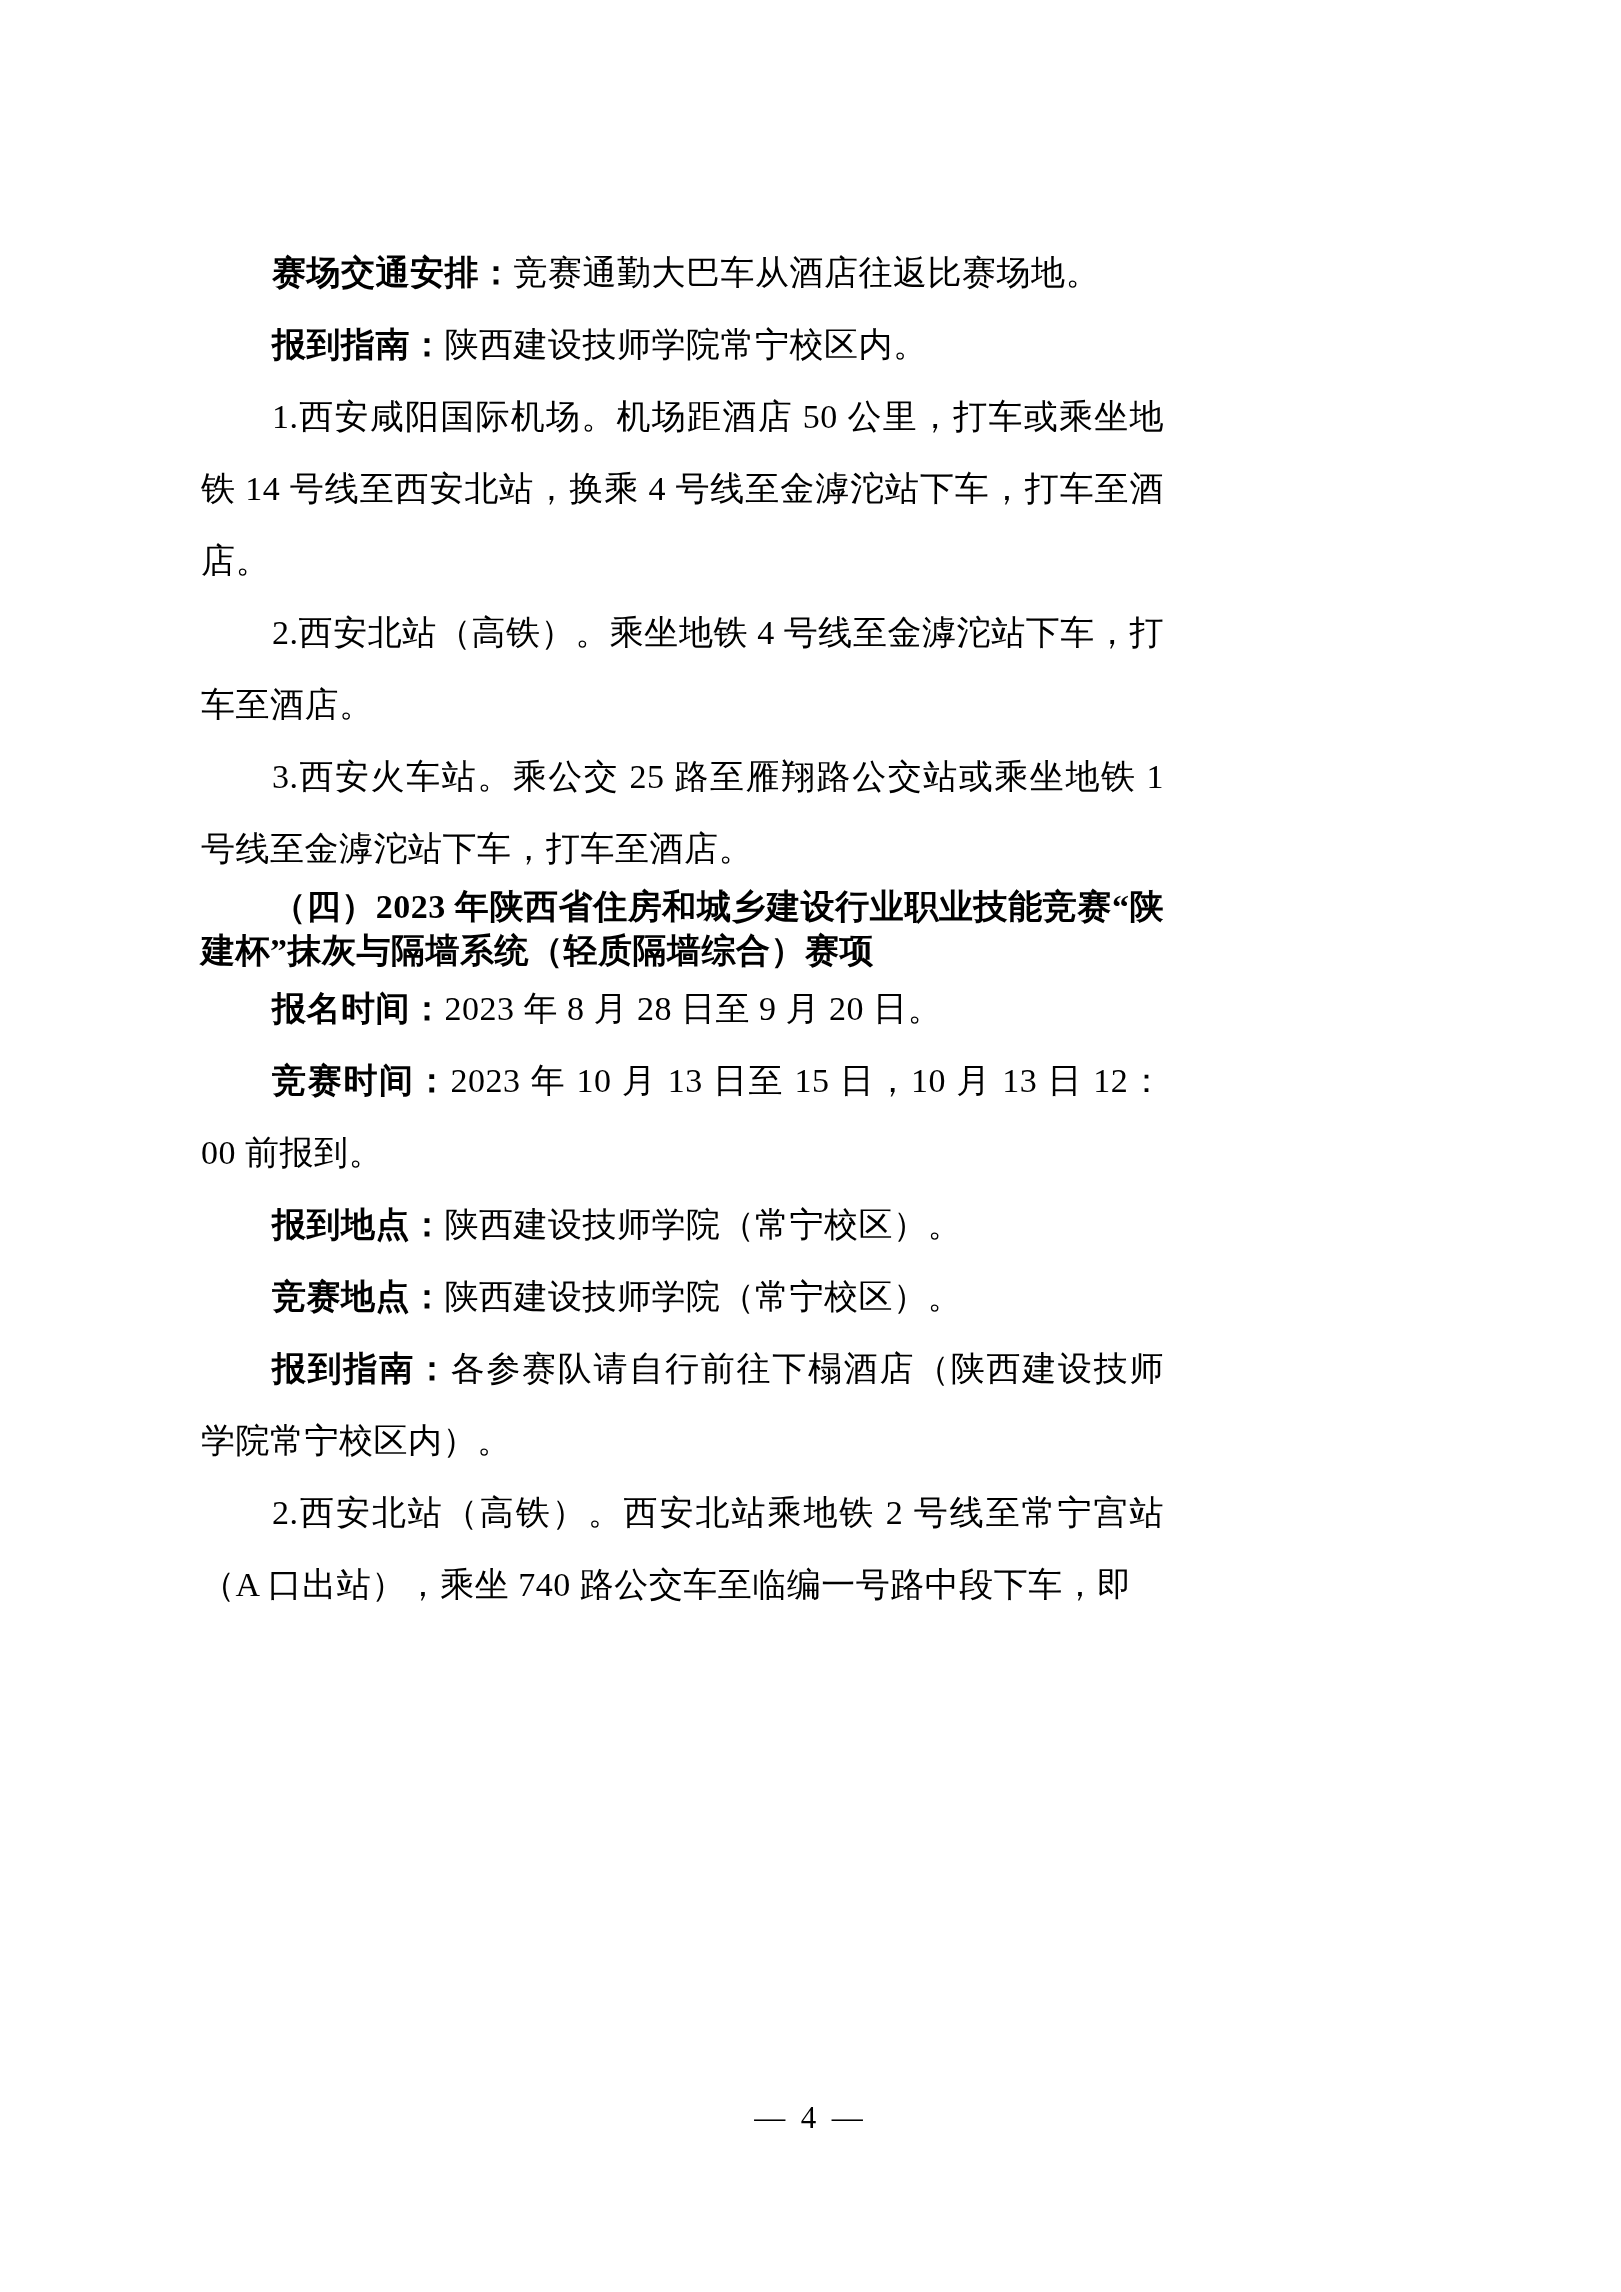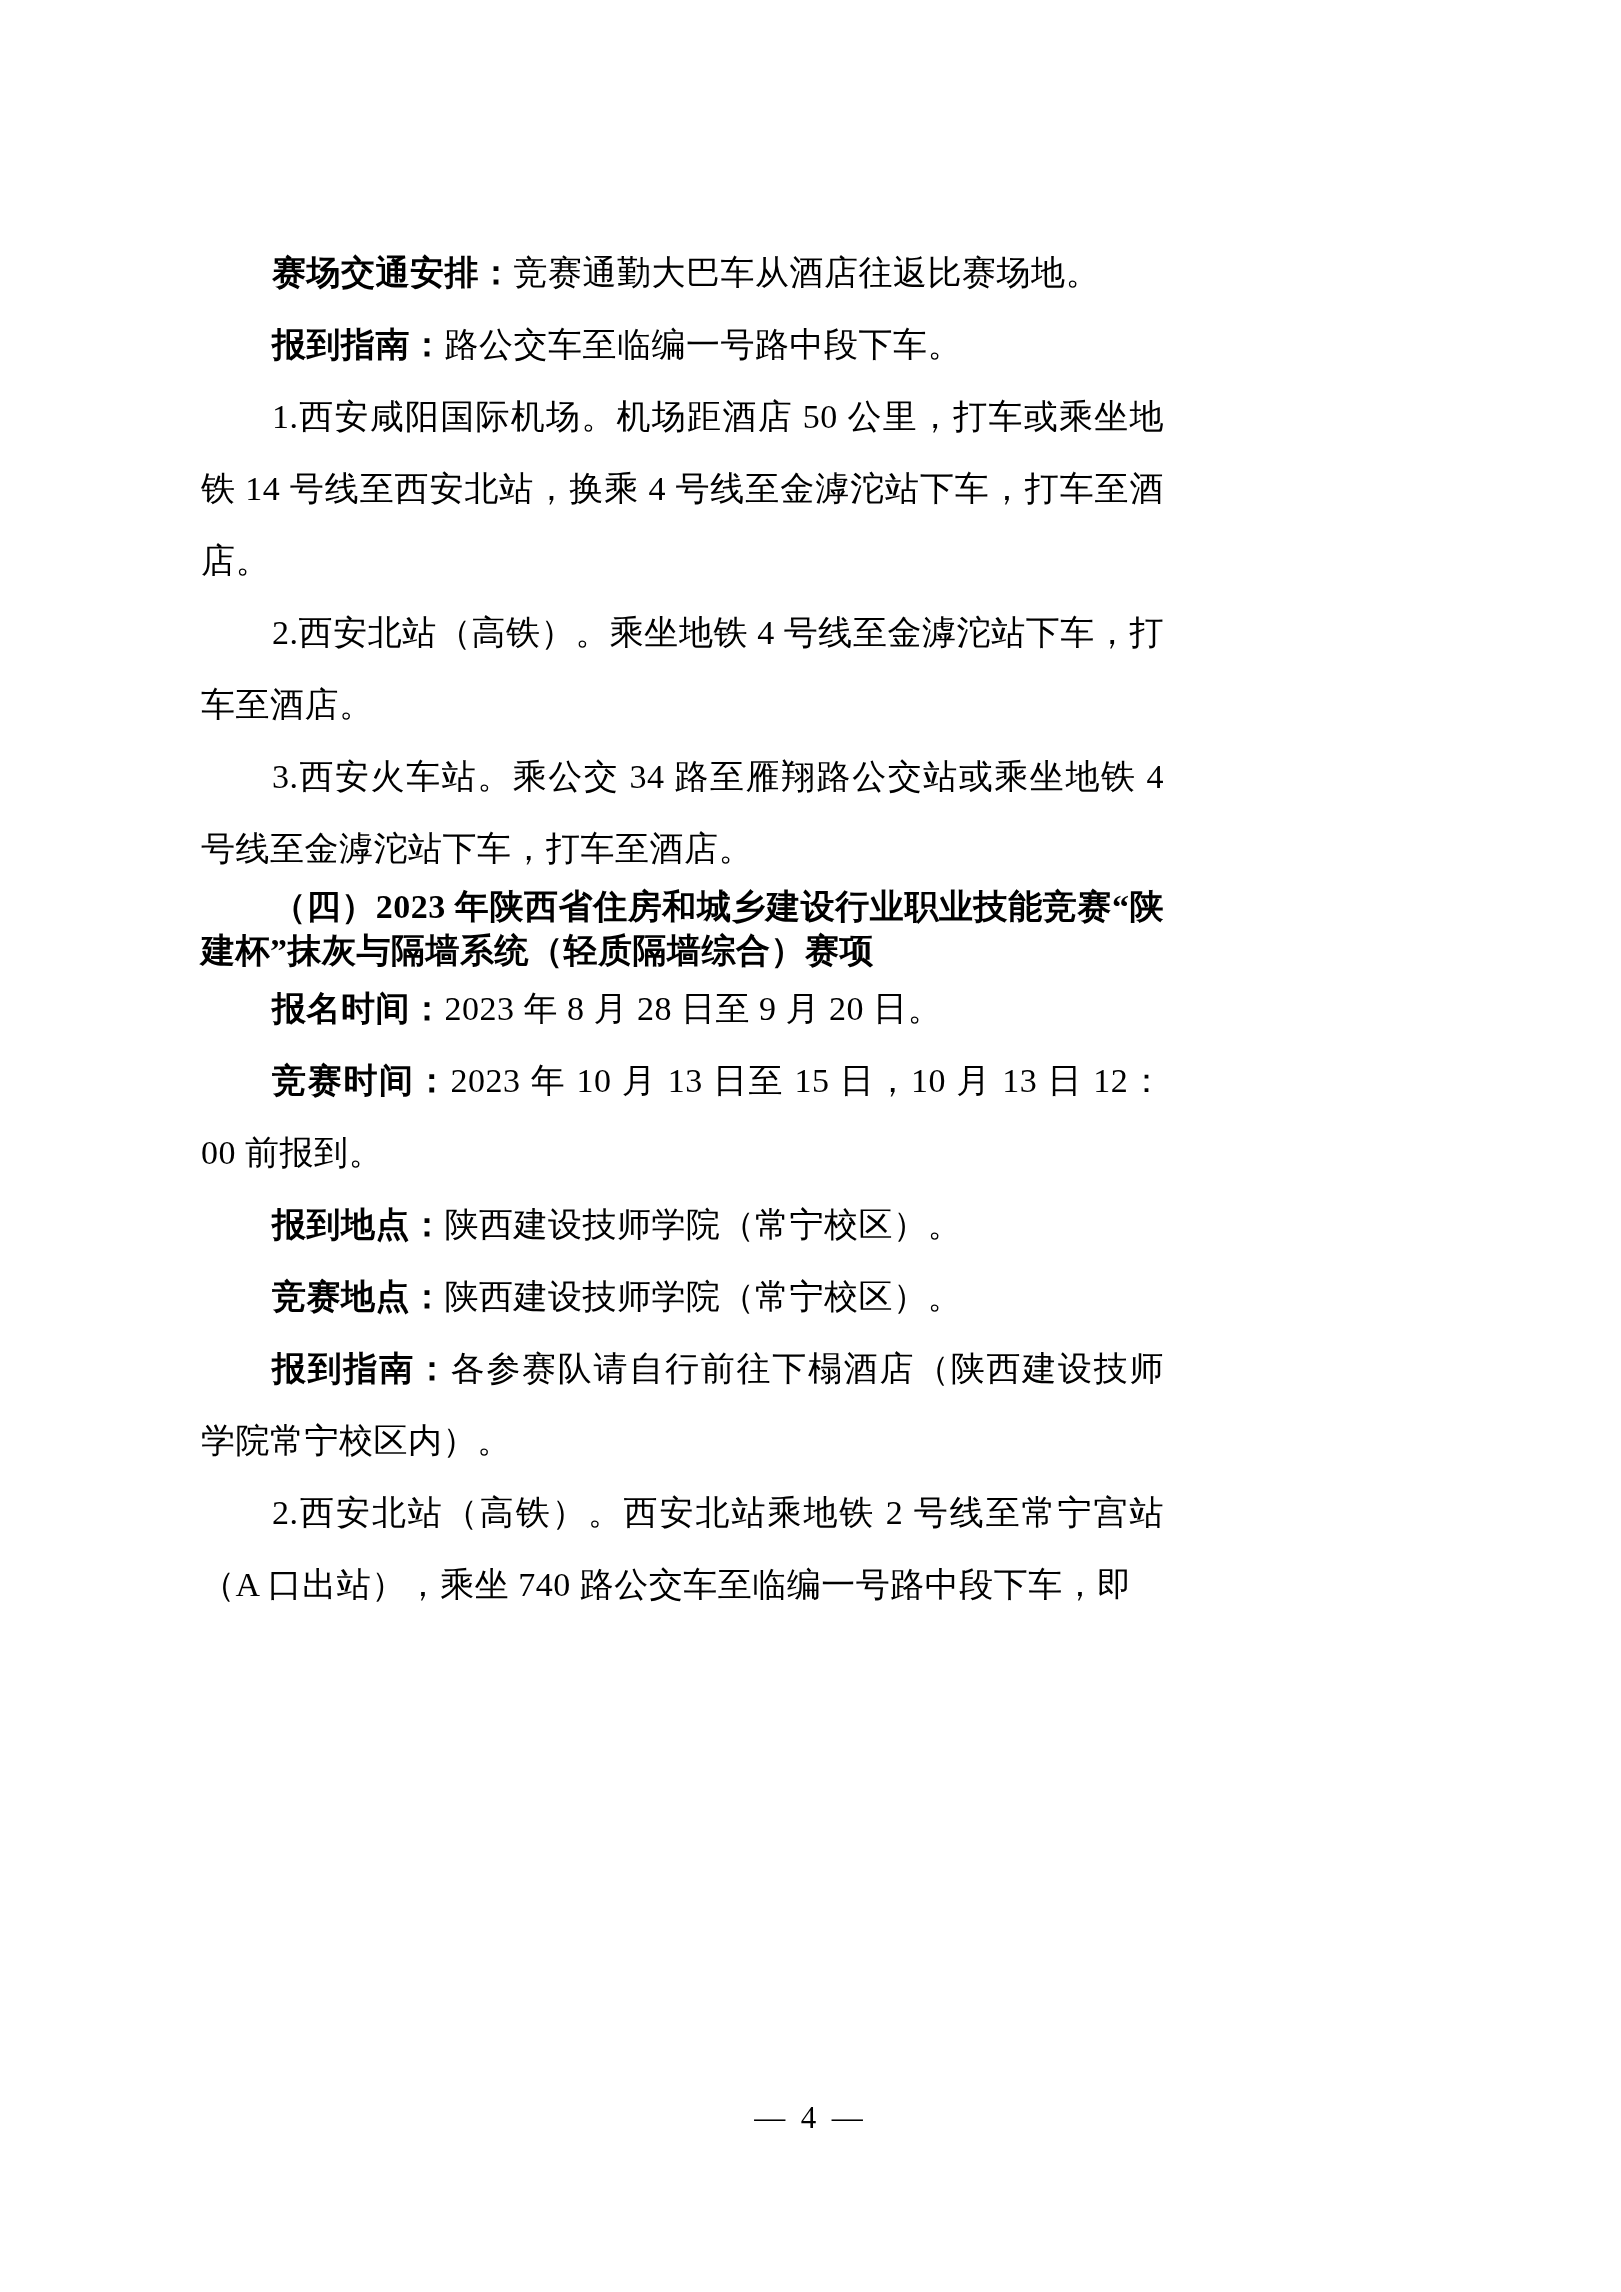--- a/index.html
+++ b/index.html
@@ -58,27 +58,27 @@
 </style>
 </head>
 <body>
 
 <div class="page">
 
   <div class="body-text">
 
     <p class="indent"><span class="lead">赛场交通安排：</span><span>竞赛通勤大巴车从酒店往返比赛场地。</span></p>
 
-    <p class="indent"><span class="lead">报到指南：</span><span>路公交车至临编一号路中段下车。</span></p>
+    <p class="indent"><span class="lead">报到指南：</span><span>陕西建设技师学院常宁校区内。</span></p>
 
     <p class="indent"><span>1.西安咸阳国际机场。机场距酒店 50 公里，打车或乘坐地铁 14 号线至西安北站，换乘 4 号线至金滹沱站下车，打车至酒店。</span></p>
 
     <p class="indent"><span>2.西安北站（高铁）。乘坐地铁 4 号线至金滹沱站下车，打车至酒店。</span></p>
 
-    <p class="indent"><span>3.西安火车站。乘公交 34 路至雁翔路公交站或乘坐地铁 4 号线至金滹沱站下车，打车至酒店。</span></p>
+    <p class="indent"><span>3.西安火车站。乘公交 25 路至雁翔路公交站或乘坐地铁 1 号线至金滹沱站下车，打车至酒店。</span></p>
 
     <p class="heading">（四）2023 年陕西省住房和城乡建设行业职业技能竞赛“陕建杯”抹灰与隔墙系统（轻质隔墙综合）赛项</p>
 
     <p class="indent"><span class="lead">报名时间：</span><span>2023 年 8 月 28 日至 9 月 20 日。</span></p>
 
     <p class="indent"><span class="lead">竞赛时间：</span><span>2023 年 10 月 13 日至 15 日，10 月 13 日 12：00 前报到。</span></p>
 
     <p class="indent"><span class="lead">报到地点：</span><span>陕西建设技师学院（常宁校区）。</span></p>
 
     <p class="indent"><span class="lead">竞赛地点：</span><span>陕西建设技师学院（常宁校区）。</span></p>

